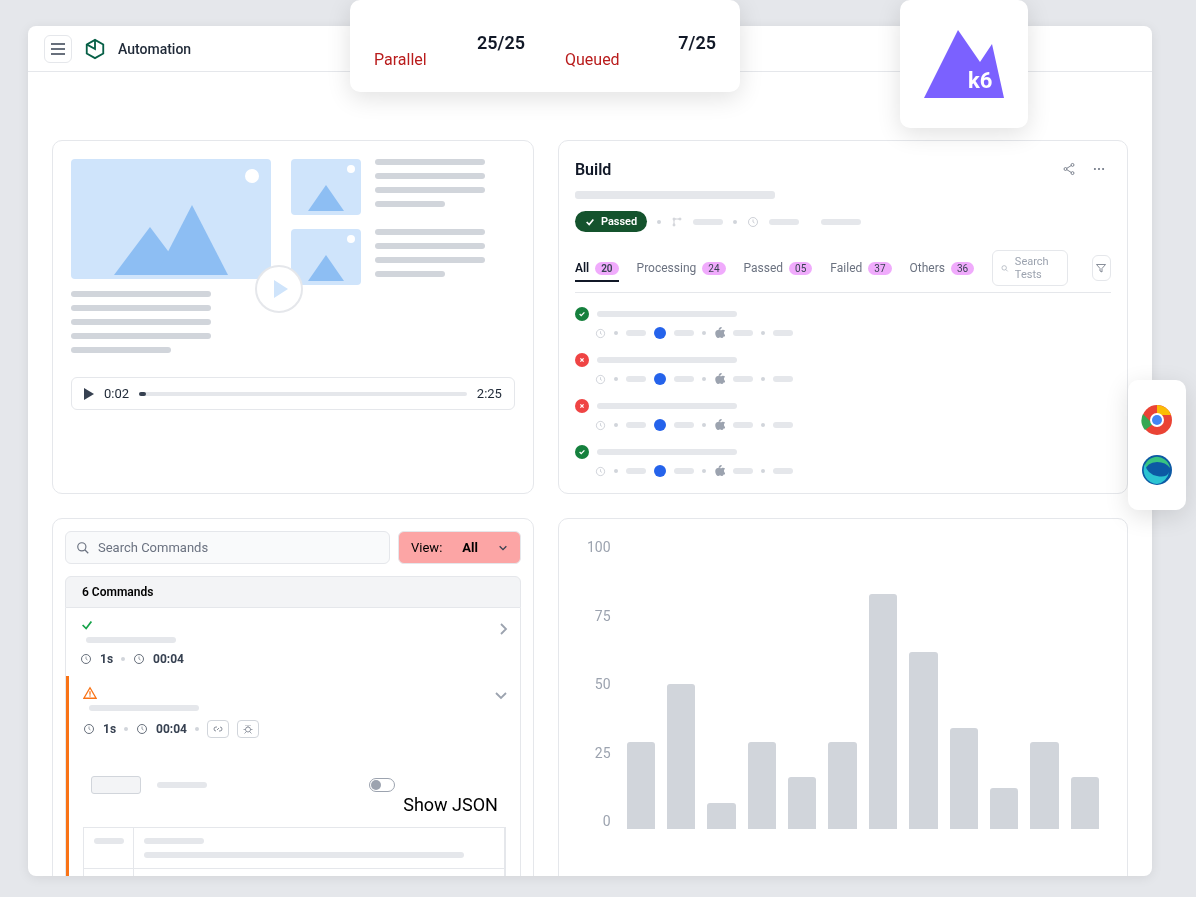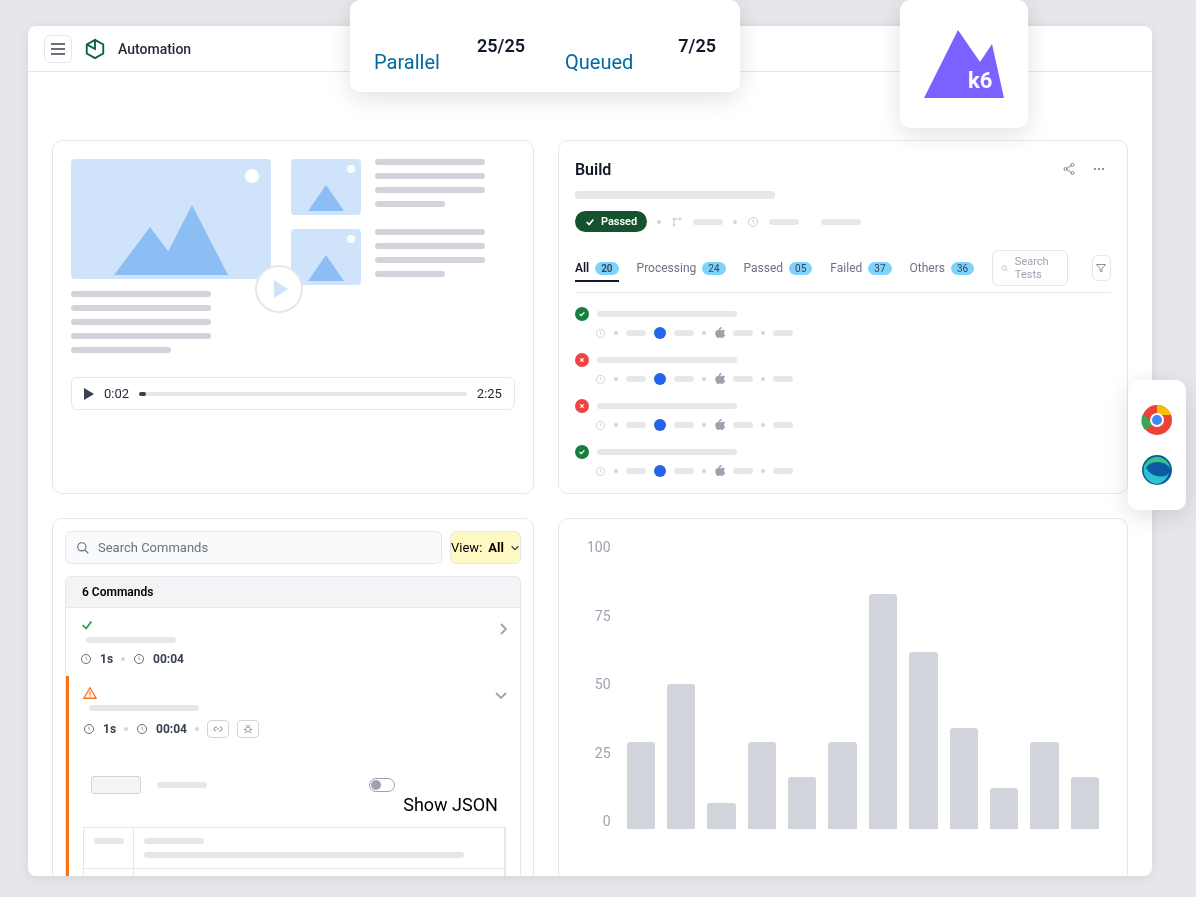--- a/index.html
+++ b/index.html
@@ -7,21 +7,21 @@
   .app { position: absolute; top: 26px; left: 28px; width: 1124px; height: 850px; background: #fff; border-radius: 8px; box-shadow: 0 2px 12px rgba(0,0,0,0.08); display: flex; flex-direction: column; }
   .topbar { display: flex; align-items: center; height: 46px; padding: 0 16px; border-bottom: 1px solid #e5e7eb; }
   .menu-btn { width: 28px; height: 28px; border: 1px solid #e5e7eb; border-radius: 6px; display: flex; align-items: center; justify-content: center; background: #fff; cursor: pointer; }
   .logo { margin-left: 12px; display: flex; align-items: center; }
   .title { margin-left: 12px; font-size: 14px; font-weight: 500; color: #1f2937; }
 
   .floating-card { position: absolute; background: #fff; border-radius: 10px; box-shadow: 0 6px 24px rgba(0,0,0,0.12); }
   .status-card { top: 0px; left: 350px; width: 390px; height: 92px; padding: 16px 24px; display: flex; gap: 40px; }
   .status-col { flex: 1; display: flex; flex-direction: column; }
   .status-row { display: flex; justify-content: space-between; align-items: center; }
-  .status-label { font-size: 20px; color: #0369a1; margin-top: 34px; }
+  .status-label { font-size: 16px; color: #b91c1c; margin-top: 34px; }
   .status-value { font-size: 18px; font-weight: 600; color: #111827; }
   .status-bar { height: 4px; width: 100%; margin-top: 14px; border-radius: 2px; }
 
   .k6-card { position: absolute; top: 0px; left: 900px; width: 128px; height: 128px; display: flex; align-items: center; justify-content: center; }
 
   .browsers-card { position: absolute; top: 380px; right: 10px; width: 58px; height: 130px; display: flex; flex-direction: column; align-items: center; justify-content: center; gap: 18px; }
 
   .content { flex: 1; padding: 68px 24px 24px 24px; display: grid; grid-template-columns: 1fr 1fr; grid-template-rows: auto auto; gap: 24px; overflow: hidden; }
 
   .panel { border: 1px solid #e5e7eb; border-radius: 10px; background: #fff; }
@@ -45,32 +45,32 @@
   .build-title{ font-size:16px; font-weight:600; color:#111827;}
   .icon-btn{ width:24px;height:24px; display:flex;align-items:center;justify-content:center; color:#6b7280; cursor:pointer; border-radius:4px;}
   .status-pill{ display:inline-flex; align-items:center; gap:6px; background:#14532d; color:#fff; font-size:11px; padding:4px 10px; border-radius:12px; font-weight:600;}
   .meta-row{ display:flex; align-items:center; gap:10px; margin-top:12px; }
   .dot-sep{ width:4px;height:4px;background:#d1d5db;border-radius:50%;}
   .sk-sm{ height:6px; background:#e5e7eb; border-radius:3px;}
   .tabs{ display:flex; align-items:center; gap:18px; margin-top:18px; border-bottom:1px solid #e5e7eb; padding-bottom:6px;}
   .tab{ font-size:12px; color:#6b7280; display:flex; gap:6px; align-items:center; cursor:pointer;}
   .tab.active{ color:#111827; font-weight:600; position:relative;}
   .tab.active::after{ content:''; position:absolute; bottom:-7px; left:0; right:0; height:2px; background:#111827;}
-  .count{ background:#7dd3fc; padding:1px 6px; border-radius:8px; font-size:10px; color:#374151;}
+  .count{ background:#f0abfc; padding:1px 6px; border-radius:8px; font-size:10px; color:#374151;}
   .search-tests{ margin-left:auto; display:flex; align-items:center; gap:6px; border:1px solid #e5e7eb; border-radius:6px; padding:4px 8px; font-size:11px; color:#9ca3af;}
   .filter-btn{ width:26px;height:26px; border:1px solid #e5e7eb; border-radius:6px; display:flex;align-items:center;justify-content:center; margin-left:6px; cursor:pointer;}
   .test-row{ margin-top:14px;}
   .test-status-circle{ width:14px;height:14px;border-radius:50%; display:inline-flex;align-items:center;justify-content:center;}
   .pass{ background:#15803d;} .fail{ background:#ef4444;}
   .test-detail{ display:flex; align-items:center; gap:8px; margin-top:6px; margin-left:20px; font-size:11px; color:#9ca3af;}
 
   .commands-panel{ display:flex; flex-direction:column;}
   .cmd-top{ padding:12px; display:flex; gap:8px;}
   .search-cmd{ flex:1; display:flex; align-items:center; gap:8px; border:1px solid #e5e7eb; border-radius:6px; padding:8px 10px; background:#f9fafb; font-size:13px; color:#6b7280;}
-  .view-sel{ display:flex; align-items:center; gap:6px; border:1px solid #e5e7eb; border-radius:6px; padding:8px 0; font-size:13px; background:#fef9c3; cursor:pointer;}
+  .view-sel{ display:flex; align-items:center; gap:20px; border:1px solid #e5e7eb; border-radius:6px; padding:8px 12px; font-size:13px; background:#fca5a5; cursor:pointer;}
   .cmd-list-head{ padding:8px 16px; background:#f3f4f6; font-size:12px; font-weight:600; border:1px solid #e5e7eb; margin:0 12px; border-top-left-radius:6px; border-top-right-radius:6px;}
   .cmd-body{ margin:0 12px; border:1px solid #e5e7eb; border-top:none;}
   .cmd-item{ padding:10px 14px; position:relative; font-size:12px;}
   .cmd-item .chev{ position:absolute; right:12px; top:14px; color:#9ca3af; cursor:pointer;}
   .cmd-time-row{ display:flex; align-items:center; gap:8px; margin-top:6px; color:#374151;}
   .cmd-item.warn{ border-left:3px solid #f97316; background:#fff;}
   .pill-icon{ border:1px solid #d1d5db; border-radius:4px; padding:2px 4px; font-size:11px; color:#6b7280; cursor:pointer;}
   .json-row{ display:flex; align-items:center; justify-content:space-between; margin-top:12px; padding:4px 8px;}
   .json-row .left{ display:flex; gap:16px; align-items:center;}
   .toggle{ width:26px;height:14px;border:1px solid #9ca3af;border-radius:8px;position:relative; display:inline-block;}

